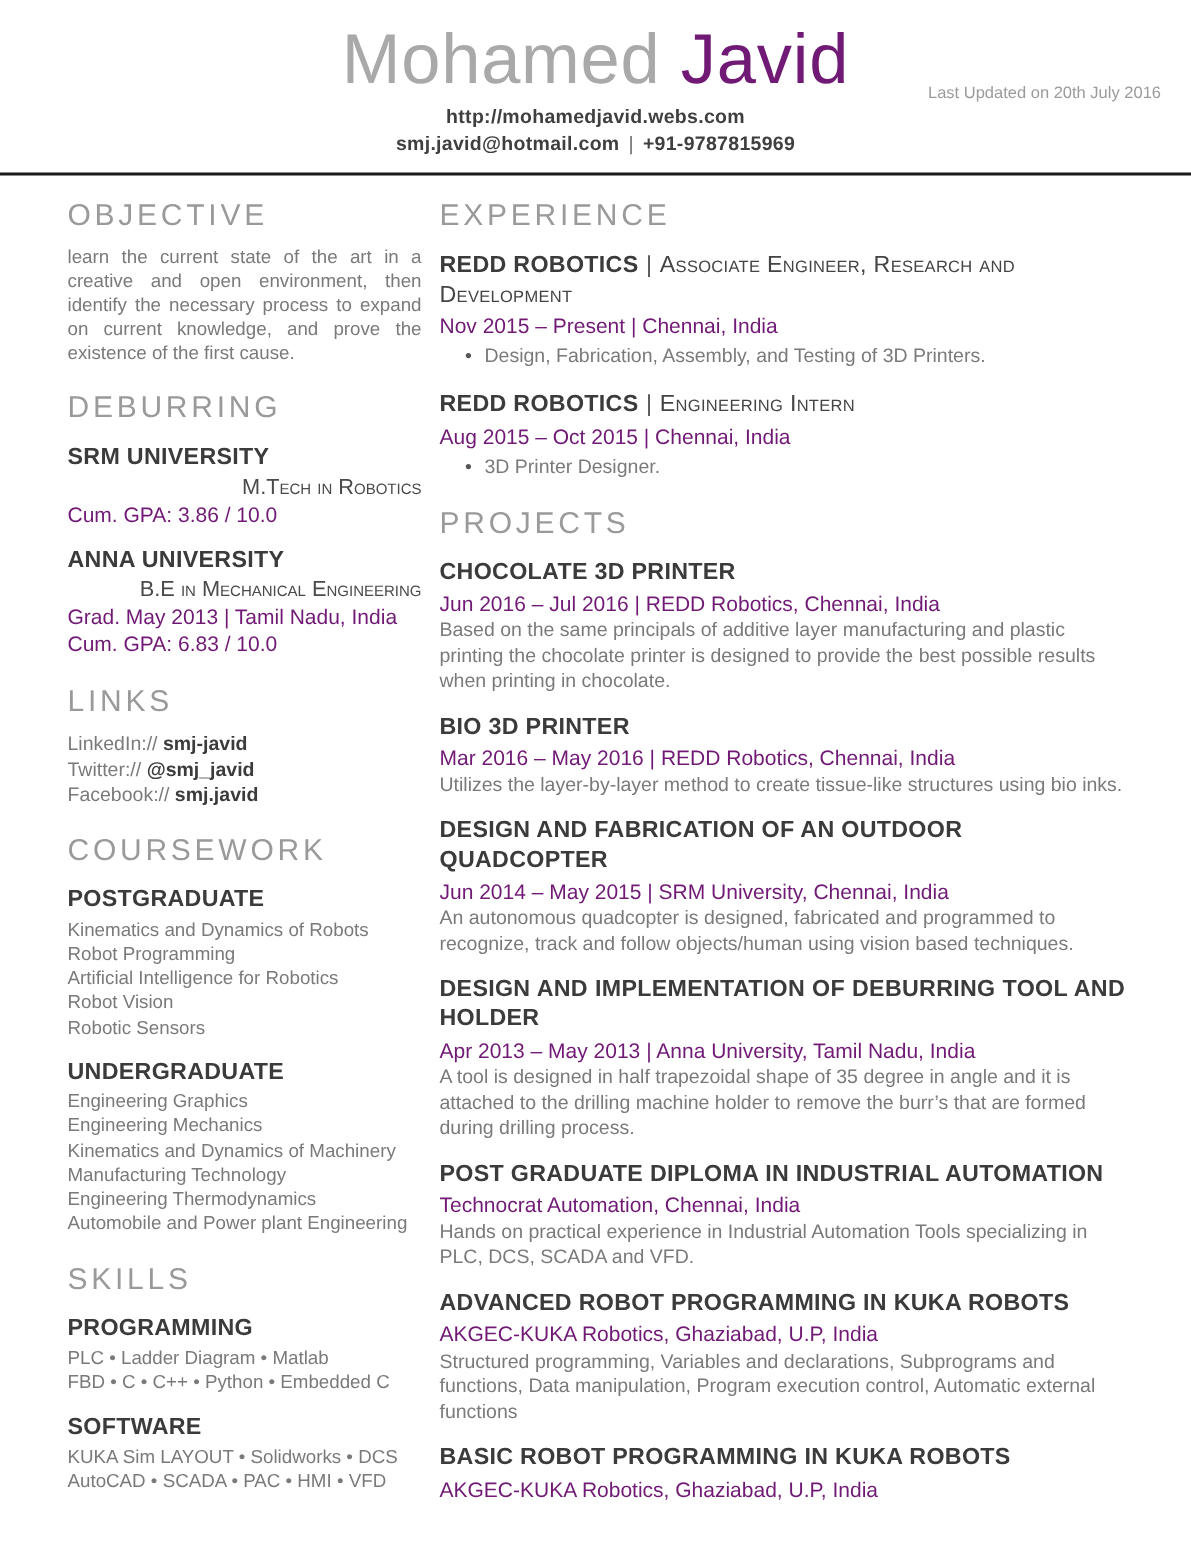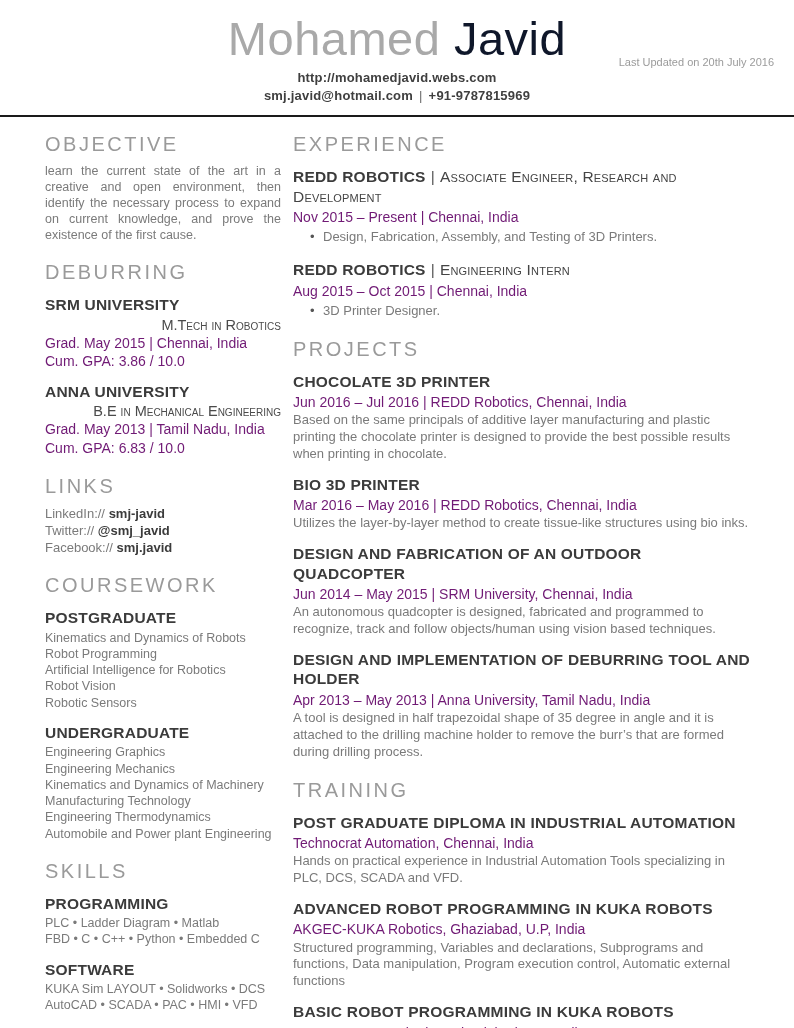--- a/index.html
+++ b/index.html
@@ -3,21 +3,21 @@
 <meta charset="utf-8">
 <style>
   html,body{margin:0;padding:0;background:#fff;}
   .page{width:794px;height:1028px;box-sizing:border-box;background:#fff;overflow:hidden;
         font-family:"Liberation Sans",sans-serif;color:#7a7a7a;position:relative;}
   
   header{position:relative;text-align:center;padding-top:14px;}
   .last-updated{position:absolute;top:12px;right:20px;font-size:11px;color:#9b9b9b;margin-top:44px;}
   h1.name{margin:0;font-size:47px;line-height:1.05;font-weight:400;letter-spacing:.5px;}
   h1.name .first{color:#a9a9a9;font-weight:200;}
-  h1.name .last{color:#0f172a;}
+  h1.name .last{color:#701a75;}
   .site{margin-top:7px;font-size:13px;font-weight:700;color:#3f3f3f;letter-spacing:.2px;}
   .contact{margin-top:3px;font-size:13px;font-weight:700;color:#3f3f3f;letter-spacing:.2px;}
   .contact .psep{margin:0 6px;font-weight:400;color:#6a6a6a;}
   .divider{border-top:2px solid #1a1a1a;margin-top:12px;}
   
   .columns{display:flex;gap:12px;padding:14px 44px 0 45px;box-sizing:border-box;}
   .col-left{width:236px;flex:none;}
   .col-right{flex:1;min-width:0;}
   
   h2.sec{margin:18px 0 8px;font-size:20px;font-weight:400;color:#9a9a9a;letter-spacing:2.5px;line-height:1.1;}
@@ -59,21 +59,20 @@
   <div class="columns">
 
     <div class="col-left">
       <h2 class="sec">OBJECTIVE</h2>
       <p class="obj">learn the current state of the art in a creative and open environment, then identify the necessary process to expand on current knowledge, and prove the existence of the first cause.</p>
 
       <h2 class="sec">DEBURRING</h2>
       <div class="edu">
         <h3 class="sub">SRM UNIVERSITY</h3>
         <div class="sc deg">M.Tech in Robotics</div>
-        <div class="meta">Grad. May 2015 | Chennai, India</div>
         <div class="meta">Cum. GPA: 3.86 / 10.0</div>
       </div>
       <div class="edu">
         <h3 class="sub">ANNA UNIVERSITY</h3>
         <div class="sc deg">B.E in Mechanical Engineering</div>
         <div class="meta">Grad. May 2013 | Tamil Nadu, India</div>
         <div class="meta">Cum. GPA: 6.83 / 10.0</div>
       </div>
 
       <h2 class="sec">LINKS</h2>
@@ -138,21 +137,20 @@
         <h3 class="sub">DESIGN AND FABRICATION OF AN OUTDOOR QUADCOPTER</h3>
         <div class="meta">Jun 2014 – May 2015 | SRM University, Chennai, India</div>
         <p class="desc">An autonomous quadcopter is designed, fabricated and programmed to recognize, track and follow objects/human using vision based techniques.</p>
       </div>
       <div class="proj">
         <h3 class="sub" style="text-align:justify">DESIGN AND IMPLEMENTATION OF DEBURRING TOOL AND HOLDER</h3>
         <div class="meta">Apr 2013 – May 2013 | Anna University, Tamil Nadu, India</div>
         <p class="desc">A tool is designed in half trapezoidal shape of 35 degree in angle and it is attached to the drilling machine holder to remove the burr’s that are formed during drilling process.</p>
       </div>
 
-      <h2 class="sec">TRAINING</h2>
       <div class="trn">
         <h3 class="sub">POST GRADUATE DIPLOMA IN INDUSTRIAL AUTOMATION</h3>
         <div class="meta">Technocrat Automation, Chennai, India</div>
         <p class="desc">Hands on practical experience in Industrial Automation Tools specializing in PLC, DCS, SCADA and VFD.</p>
       </div>
       <div class="trn">
         <h3 class="sub">ADVANCED ROBOT PROGRAMMING IN KUKA ROBOTS</h3>
         <div class="meta">AKGEC-KUKA Robotics, Ghaziabad, U.P, India</div>
         <p class="desc">Structured programming, Variables and declarations, Subprograms and functions, Data manipulation, Program execution control, Automatic external functions</p>
       </div>

